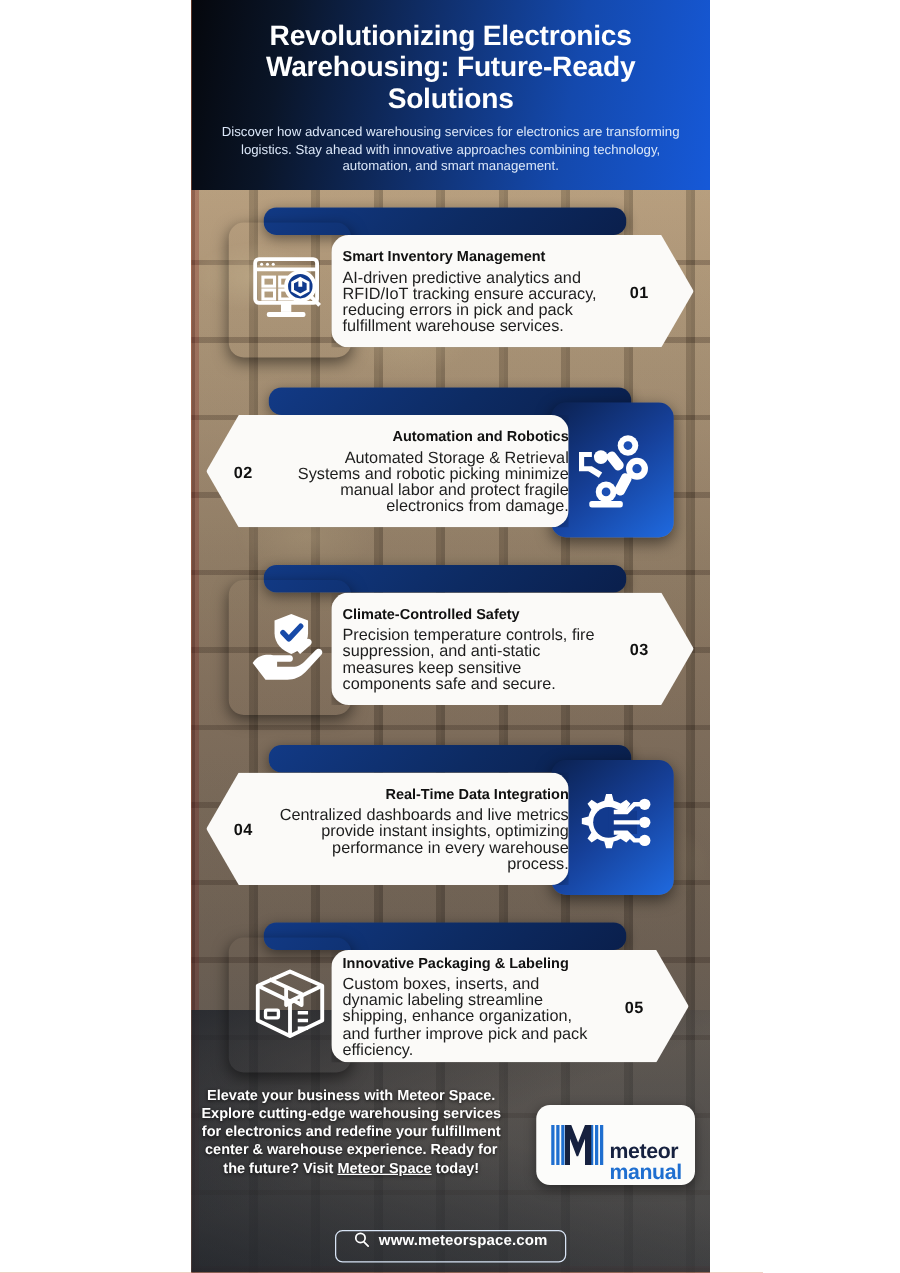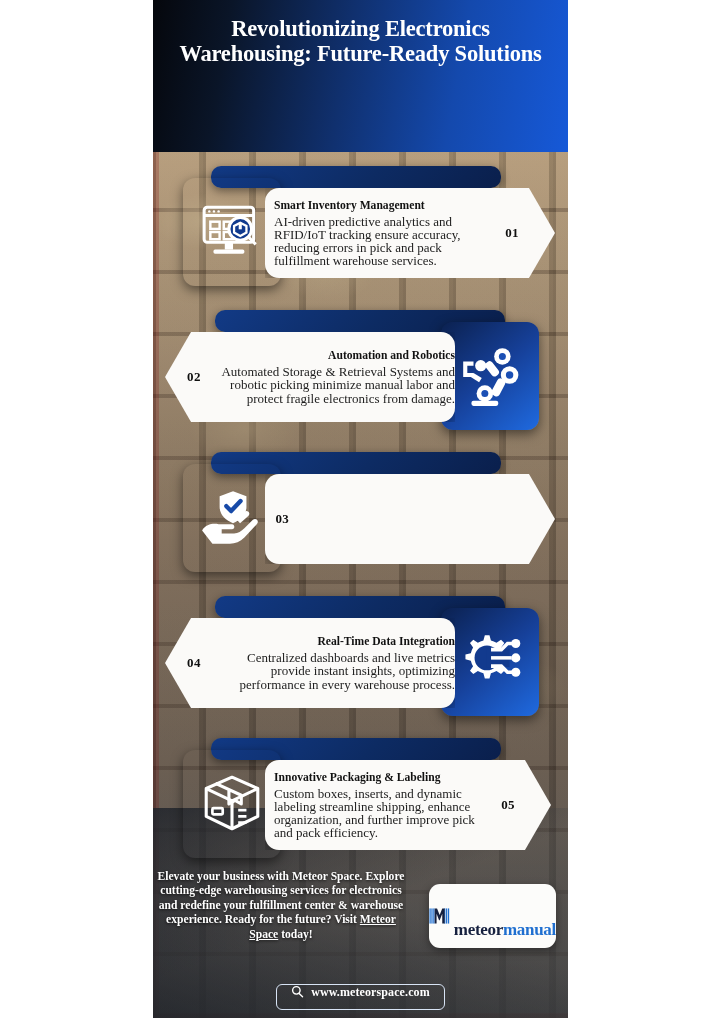--- a/index.html
+++ b/index.html
@@ -1,20 +1,20 @@
 <!DOCTYPE html>
 <html><head>
 <meta charset="utf-8">
 <style>
   html,body{margin:0;padding:0;background:#ffffff;}
   body{width:720px;height:1018px;font-family:"Liberation Sans",sans-serif;overflow:hidden;}
 
   #infographic{
     position:absolute;left:153px;top:0;width:415px;height:1018px;
-    overflow:hidden;background:#c2410c;font-family:Liberation Serif, serif;
+    overflow:hidden;background:#c2410c;
   }
 
   
   .bg-photo{position:absolute;left:0;right:0;overflow:hidden;}
   .bg-shelves{
     position:absolute;left:0;top:0;width:100%;height:100%;
     background:
       repeating-linear-gradient(90deg,
         rgba(0,0,0,.20) 0px, rgba(0,0,0,.20) 3px,
         rgba(255,255,255,.05) 3px, rgba(255,255,255,.05) 46px,
@@ -114,21 +114,21 @@
     color:#ffffff;font-weight:bold;font-size:11.6px;line-height:14.4px;
     text-align:center;text-shadow:0 1px 3px rgba(0,0,0,.75);
   }
   #footer .cta u{text-decoration:underline;}
   .logo-box{
     position:absolute;left:276px;top:22px;width:127px;height:64px;
     background:#fcfcfa;border-radius:11px;display:flex;align-items:center;
     justify-content:center;gap:4px;box-shadow:0 3px 9px rgba(0,0,0,.4);
   }
   .logo-m{width:44px;height:40px;}
-  .logo-words{display:flex;flex-direction:row;line-height:1;margin-top:26px;}
+  .logo-words{display:flex;flex-direction:column;line-height:1;margin-top:26px;}
   .logo-words .w1{font-size:17px;font-weight:bold;color:#16213f;letter-spacing:-.3px;}
   .logo-words .w2{font-size:17px;font-weight:bold;color:#1f6fd0;letter-spacing:-.3px;text-align:right;}
 
   
   #urlbar{
     position:absolute;left:0;top:976px;width:415px;height:42px;z-index:7;
     background:linear-gradient(90deg,#05070c 0%,#0a1párt 0%,#0a1428 22%,#10306e 55%,#1757cf 100%);
     display:flex;align-items:center;justify-content:center;
   }
   .url-pill{
@@ -146,20 +146,21 @@
   <div class="bg-photo" style="top:152px;bottom:0;">
     <div class="bg-shelves"></div>
     <div class="bg-boxes"></div>
     <div class="bg-rails"></div>
     <div class="bg-machine"></div>
     <div class="bg-dark"></div>
   </div>
 
   <div id="header">
     <div class="title">Revolutionizing Electronics Warehousing: Future-Ready Solutions</div>
+    <div class="subtitle">Discover how advanced warehousing services for electronics are transforming logistics. Stay ahead with innovative approaches combining technology, automation, and smart management.</div>
   </div>
 
   <div class="row" style="top:166px;">
     <div class="tab" style="left:58px;top:0px;width:290px;height:22px;"></div>
     <div class="icon-tile" style="left:30px;top:12px;">
       <svg viewBox="0 0 64 64" fill="none" stroke="#ffffff" stroke-width="3">
         <rect x="5" y="8" width="48" height="34" rx="3"></rect>
         <line x1="5" y1="16" x2="53" y2="16"></line>
         <circle cx="10" cy="12" r="1.2" fill="#fff" stroke="none"></circle>
         <circle cx="14.5" cy="12" r="1.2" fill="#fff" stroke="none"></circle>
@@ -222,20 +223,24 @@
     <div class="tab" style="left:58px;top:0px;width:290px;height:22px;"></div>
     <div class="icon-tile" style="left:30px;top:12px;">
       <svg viewBox="0 0 64 64" fill="#ffffff" stroke="none">
         <path d="M33 6 l13 5 v10 c0 8 -6 13.5 -13 16 c-7 -2.5 -13 -8 -13 -16 v-10 z"></path>
         <path d="M26.5 20.5 l4.6 4.8 l9.2 -9.8" stroke="#174aa8" stroke-width="4.2" fill="none" stroke-linecap="round" stroke-linejoin="round"></path>
         <path d="M3 44 c4 -6 10 -7 16 -6 h13 c3 0 3 5 0 5 h-10 v4 h12 c4 0 7 -2 10 -5 l8 -8 c3 -3 7 1 4 4 l-12 13 c-4 4 -9 6 -14 6 h-17 z"></path>
         <path d="M36 33 l8 -7 c3 -2.4 6.6 1.4 3.8 4 l-8 7 z"></path>
       </svg>
     </div>
     <div class="card right-point" style="left:112px;top:22px;width:290px;height:90px;">
+      <div class="card-body">
+        <div class="card-title">Climate-Controlled Safety</div>
+        <div class="card-desc">Precision temperature controls, fire suppression, and anti-static measures keep sensitive components safe and secure.</div>
+      </div>
       <div class="num-wrap">
         <div class="divider"></div>
         <div class="num">03</div>
       </div>
     </div>
   </div>
 
   <div class="row" style="top:596px;">
     <div class="tab" style="left:62px;top:0px;width:290px;height:22px;"></div>
     <div class="icon-tile alt" style="left:288px;top:12px;">

